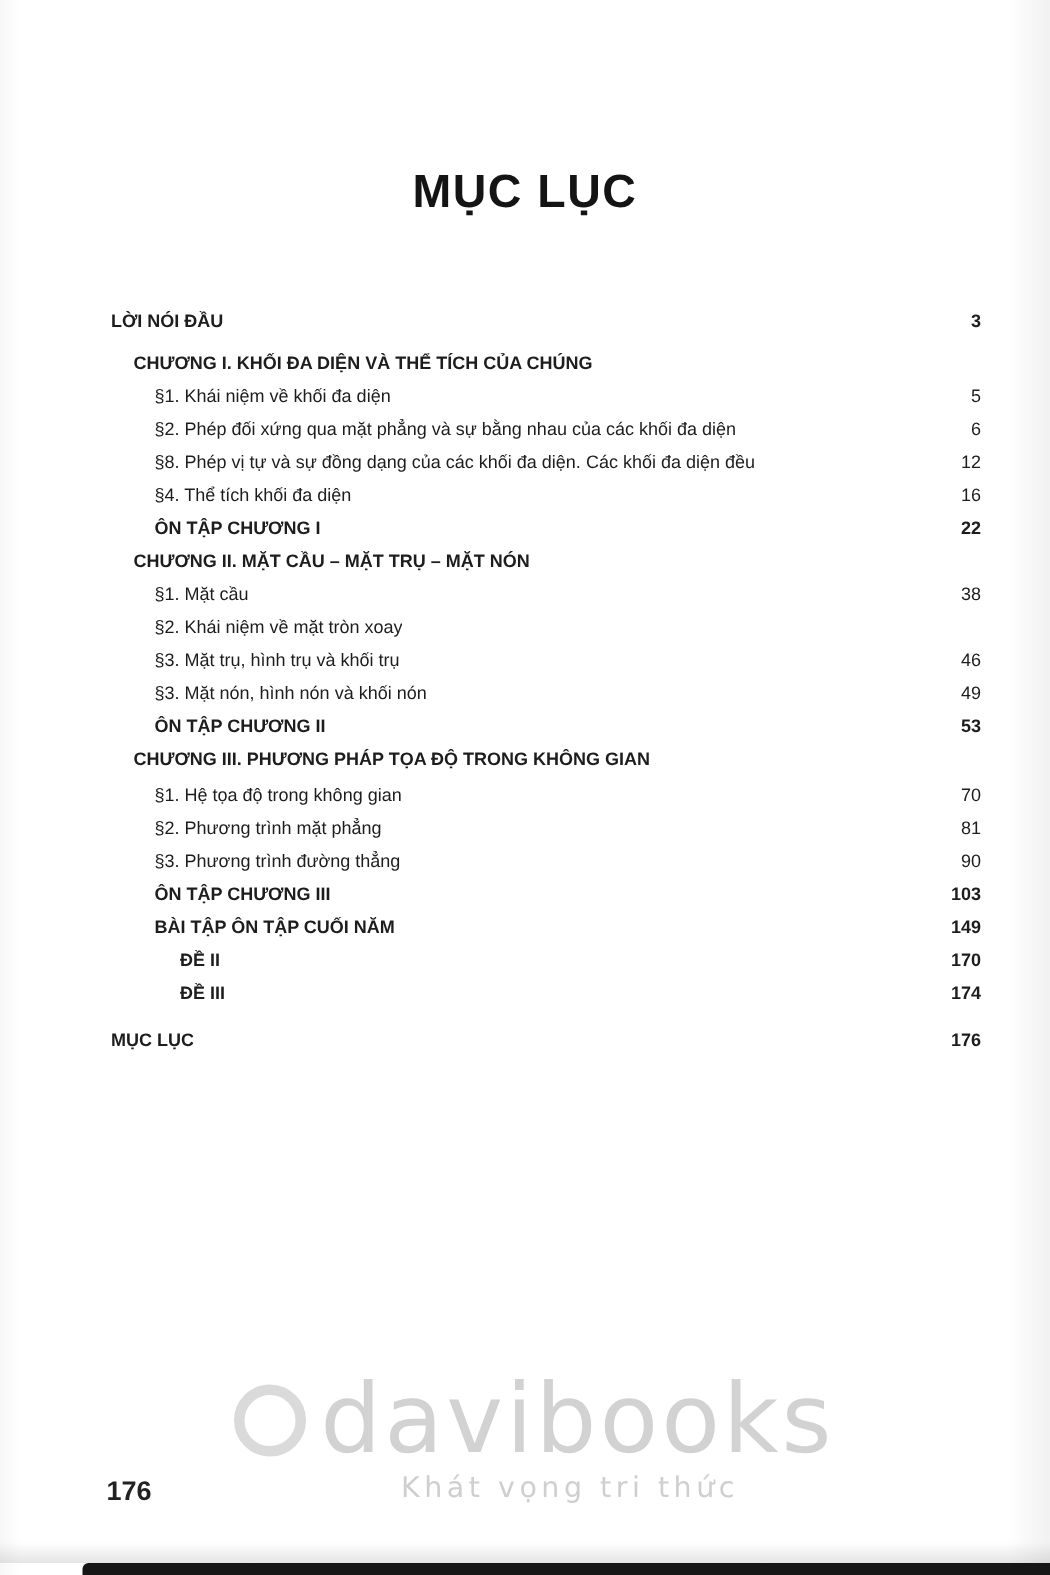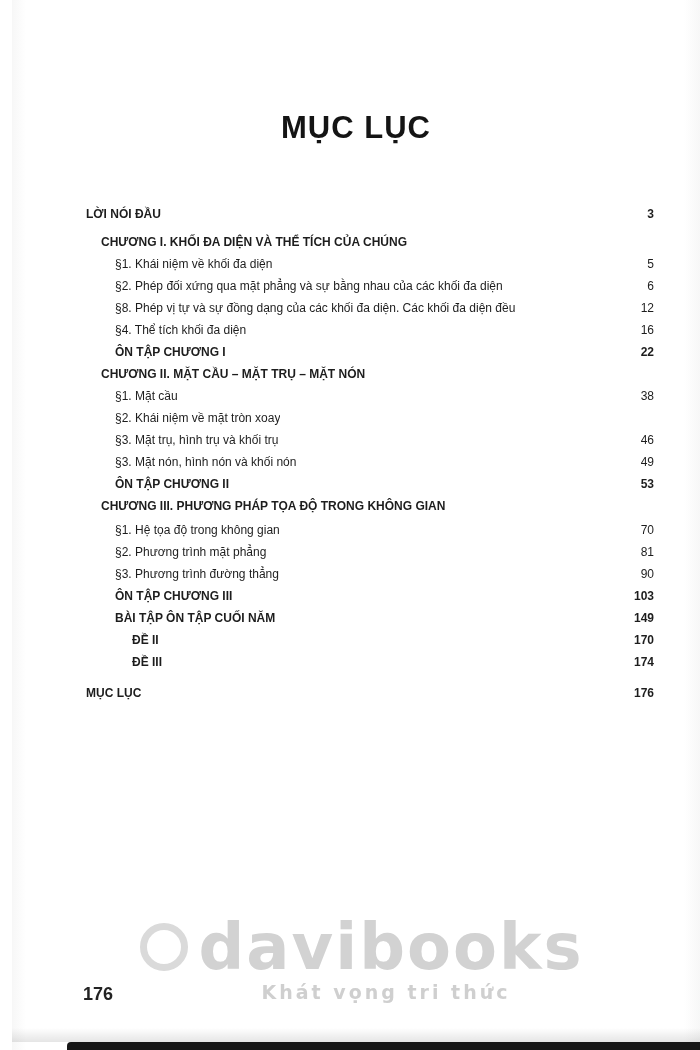--- a/index.html
+++ b/index.html
@@ -8,21 +8,20 @@
     background: #ffffff;
     font-family: "Liberation Sans", sans-serif;
     position: relative;
     overflow: hidden;
     color: #1b1b1b;
   }
   .page {
     position: absolute; inset: 0;
     background: linear-gradient(90deg, #f7f7f7 0px, #ffffff 14px, #ffffff 672px, #f2f2f2 698px),
                 #ffffff;
-    margin-left: 12px;
   }
   .page-title {
     position: absolute;
     top: 110px; left: 0; right: 0;
     text-align: center;
     font-size: 31px;
     font-weight: bold;
     letter-spacing: 1px;
     color: #141414;
   }
@@ -58,21 +57,20 @@
     font-weight: bold;
     color: #222222;
     z-index: 3;
   }
   .watermark {
     position: absolute;
     left: 12px; right: 0; top: 915px;
     text-align: center;
     z-index: 1;
     user-select: none;
-    font-weight: bold;
   }
   .wm-row {
     display: flex;
     align-items: center;
     justify-content: center;
     gap: 10px;
   }
   .wm-ring {
     width: 34px; height: 34px;
     border: 7px solid #dadada;

